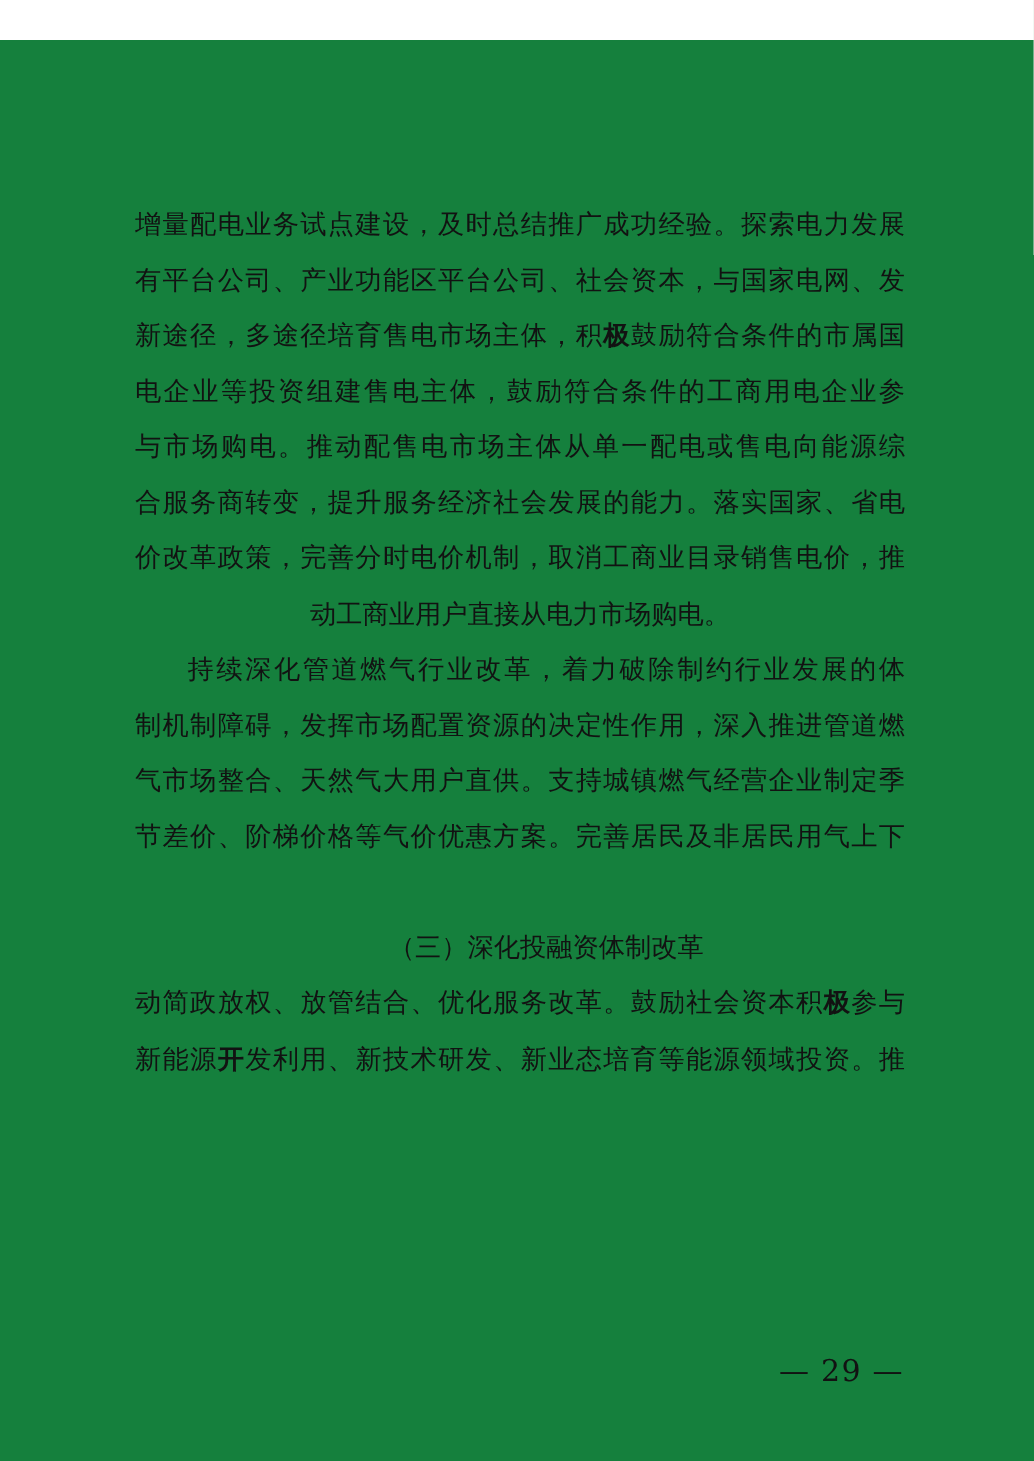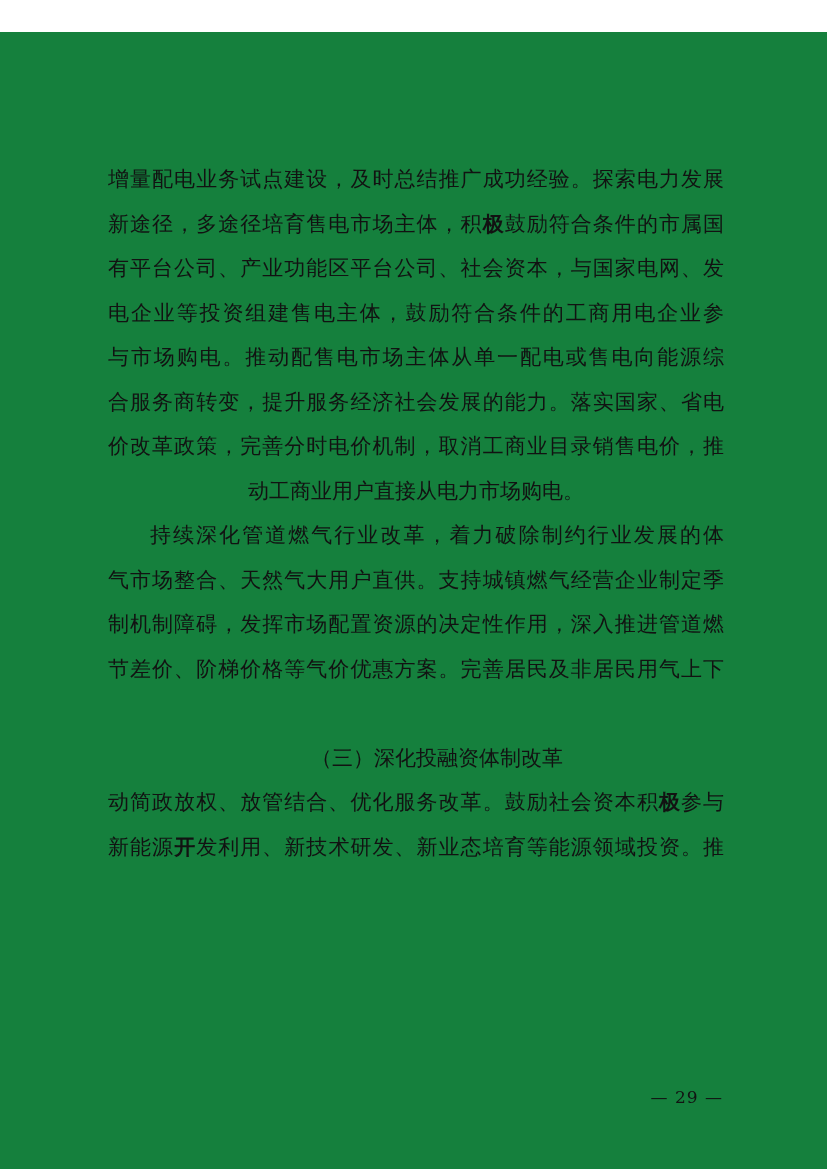--- a/index.html
+++ b/index.html
@@ -41,42 +41,42 @@
   .line.blank {
     height: 44.5px;
   }
   .b {
     font-weight: 700;
   }
   .page-number {
     position: absolute;
     top: 1050px;
     right: 104px;
-    font-size: 17px;
+    font-size: 24px;
     line-height: 30px;
     letter-spacing: 1px;
     color: #121212;
   }
 </style>
 </head>
 <body>
 
 <div class="page">
   <div class="doc" id="doc">
       <div class="line j"><span>增量配电业务试点建设，及时总结推广成功经验。探索电力发展</span></div>
+      <div class="line j"><span>有平台公司、产业功能区平台公司、社会资本，与国家电网、发</span></div>
       <div class="line j"><span>新途径，多途径培育售电市场主体，积</span><span class="b">极</span><span>鼓励符合条件的市属国</span></div>
-      <div class="line j"><span>有平台公司、产业功能区平台公司、社会资本，与国家电网、发</span></div>
       <div class="line j"><span>电企业等投资组建售电主体，鼓励符合条件的工商用电企业参</span></div>
       <div class="line j"><span>与市场购电。推动配售电市场主体从单一配电或售电向能源综</span></div>
       <div class="line j"><span>合服务商转变，提升服务经济社会发展的能力。落实国家、省电</span></div>
       <div class="line j"><span>价改革政策，完善分时电价机制，取消工商业目录销售电价，推</span></div>
       <div class="line"><span>动工商业用户直接从电力市场购电。</span></div>
       <div class="line j ind"><span>持续深化管道燃气行业改革，着力破除制约行业发展的体</span></div>
+      <div class="line j"><span>制机制障碍，发挥市场配置资源的决定性作用，深入推进管道燃</span></div>
       <div class="line j"><span>气市场整合、天然气大用户直供。支持城镇燃气经营企业制定季</span></div>
-      <div class="line j"><span>制机制障碍，发挥市场配置资源的决定性作用，深入推进管道燃</span></div>
       <div class="line j"><span>节差价、阶梯价格等气价优惠方案。完善居民及非居民用气上下</span></div>
       <div class="line blank"></div>
       <div class="line ind"><span>（三）深化投融资体制改革</span></div>
       <div class="line j"><span>动简政放权、放管结合、优化服务改革。鼓励社会资本积</span><span class="b">极</span><span>参与</span></div>
       <div class="line j"><span>新能源</span><span class="b">开</span><span>发利用、新技术研发、新业态培育等能源领域投资。推</span></div>
     </div>
   <div class="page-number">— 29 —</div>
 </div>
 
 </body></html>

